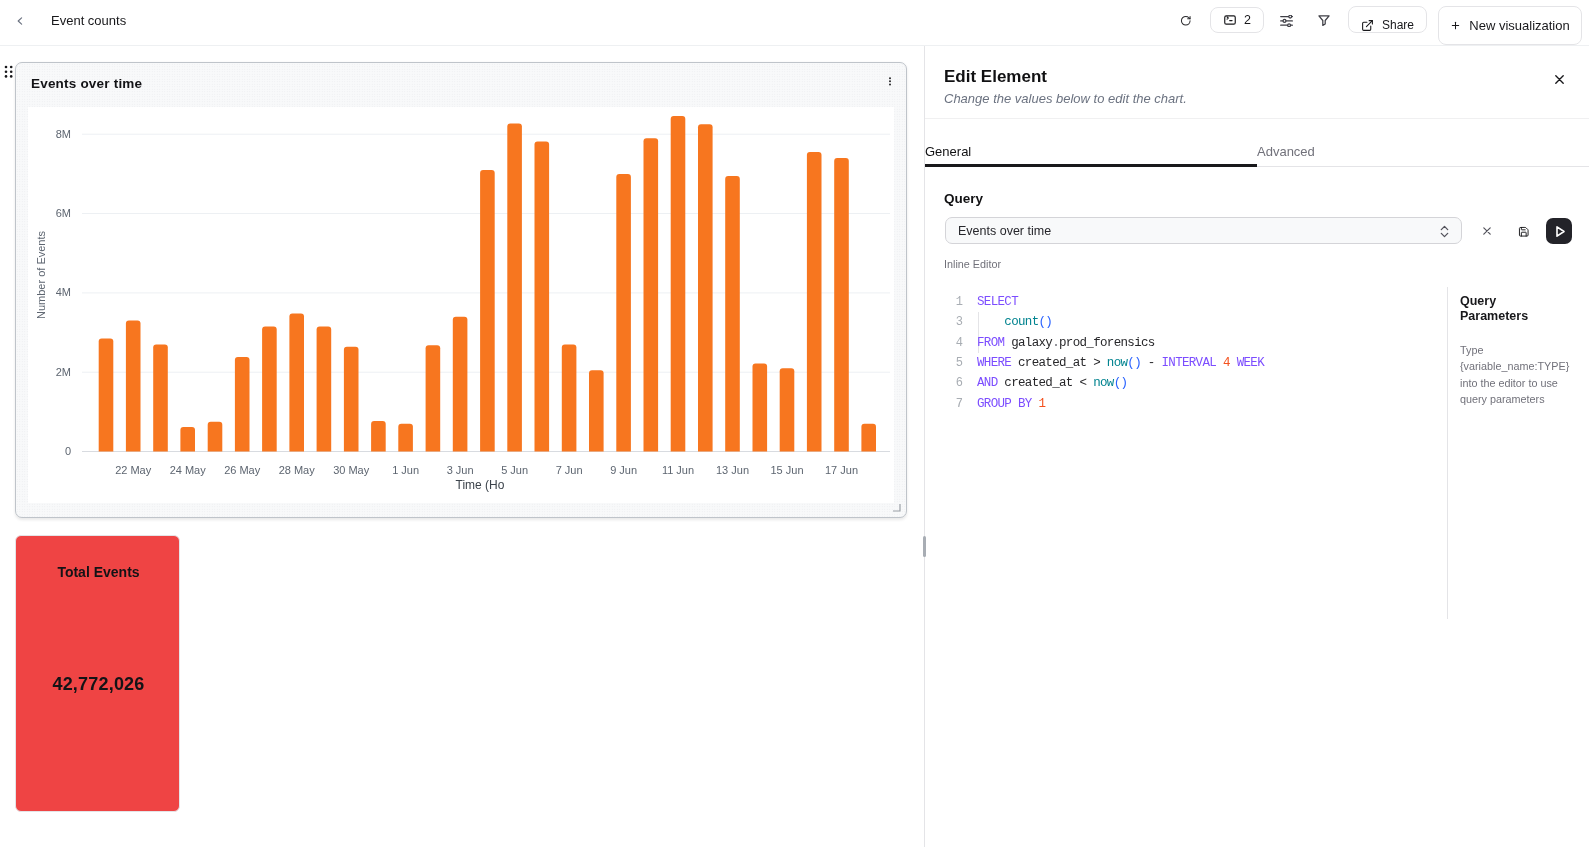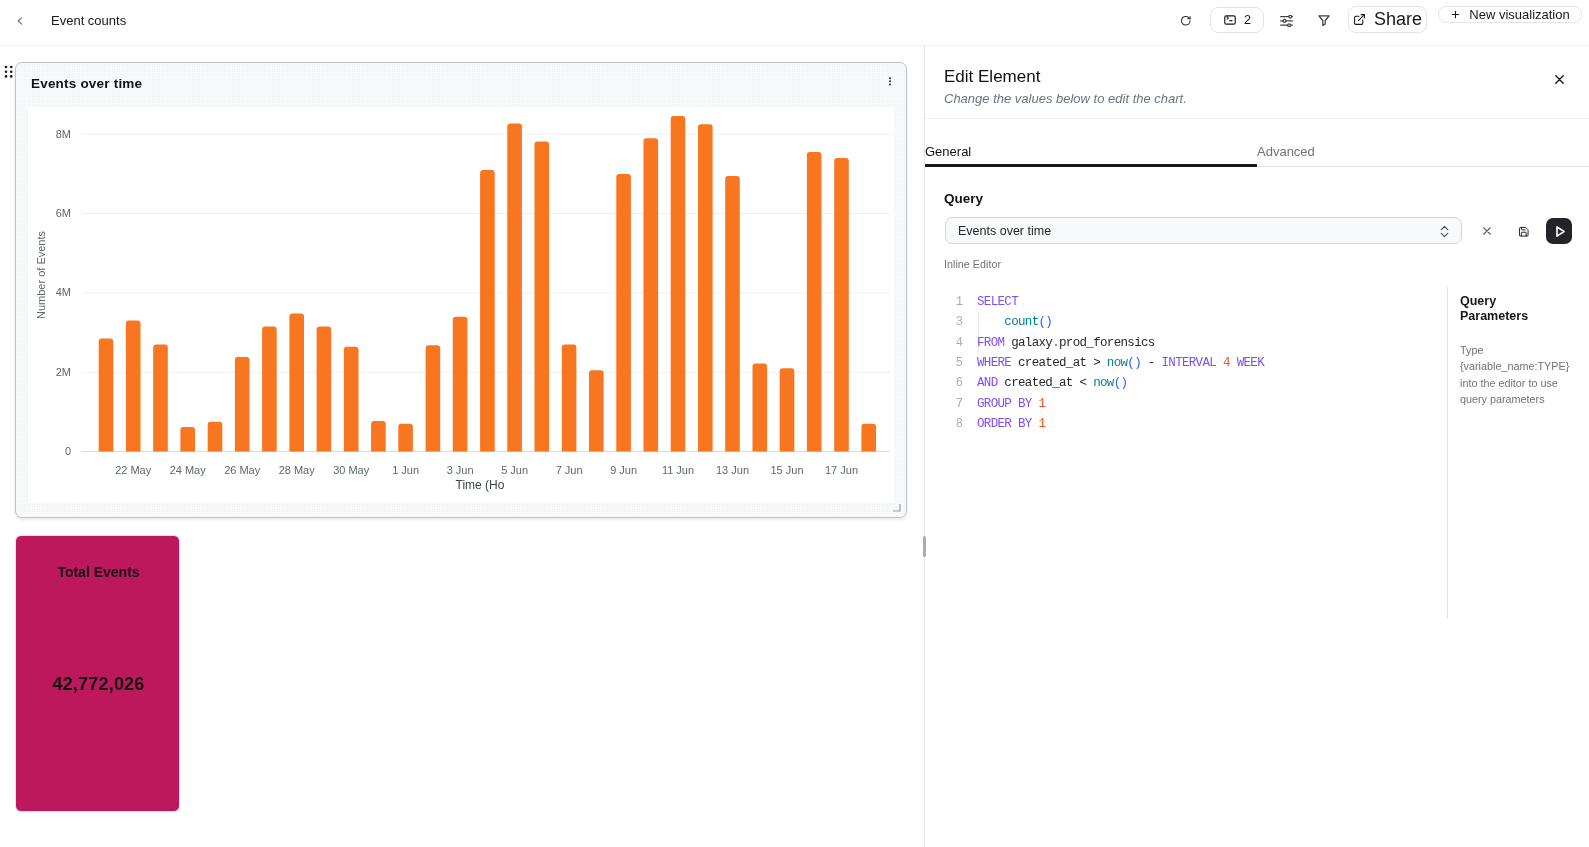--- a/index.html
+++ b/index.html
@@ -13,27 +13,27 @@
 .btn { position:absolute; border:1px solid #e4e4e7; border-radius:8px; background:#fff; display:flex; align-items:center; justify-content:center; color:#18181b; }
 
 .card1 { position:absolute; left:15px; top:62px; width:892px; height:456px;
   background-color:#f8f9fa;
   background-image:radial-gradient(#e9ebee 0.7px, transparent 0.7px);
   background-size:2.5px 2.5px;
   border:1px solid #bfc4ca; border-radius:7px; box-shadow:0 1.5px 3px rgba(0,0,0,.09); }
 .card1-title { position:absolute; left:15px; top:13px; font-size:13.5px; font-weight:700; color:#131316; letter-spacing:.2px; }
 .plotwrap { position:absolute; left:12px; top:44px; width:866px; height:396px; }
 
-.card2 { position:absolute; left:15px; top:535px; width:165px; height:277px; background:#be185d; border:1px solid #e4e4e7; border-radius:6px; }
+.card2 { position:absolute; left:15px; top:535px; width:165px; height:277px; background:#ef4444; border:1px solid #e4e4e7; border-radius:6px; }
 .card2 .t { position:absolute; left:0; top:28px; width:165px; text-align:center; font-size:14px; font-weight:700; color:#131316; }
 .card2 .n { position:absolute; left:0; top:138px; width:165px; text-align:center; font-size:18px; font-weight:700; color:#131316; letter-spacing:.2px; }
 
 .vdiv { position:absolute; left:924px; top:46px; width:1px; height:801px; background:#e4e4e7; }
 .vhandle { position:absolute; left:923px; top:536px; width:3px; height:21px; background:#a8adb4; border-radius:2px; }
-.h1 { position:absolute; left:944px; top:67px; font-size:17px; font-weight:400; color:#111113; }
+.h1 { position:absolute; left:944px; top:67px; font-size:17px; font-weight:700; color:#111113; }
 .sub { position:absolute; left:944px; top:91px; font-size:13px; color:#6b7280;font-style:italic; }
 .hdiv { position:absolute; left:925px; top:118px; width:664px; height:1px; background:#f0f0f1; }
 .tab-g { position:absolute; left:925px; top:144px; width:332px; text-align:left; font-size:13px; color:#111113; }
 .tab-a { position:absolute; left:1257px; top:144px; width:332px; text-align:left; font-size:13px; color:#71717a; }
 .tab-bar { position:absolute; left:925px; top:164px; width:332px; height:2.5px; background:#18181b; }
 .tab-line { position:absolute; left:1257px; top:165.5px; width:332px; height:1px; background:#e4e4e7; }
 .qlabel { position:absolute; left:944px; top:191px; font-size:13.5px; font-weight:700; color:#111113; }
 .select { position:absolute; left:945px; top:217px; width:517px; height:27px; border:1px solid #d4d4d8; border-radius:7px; background:#f8f9fa;
   background-image:radial-gradient(#f3f3f5 0.7px, transparent 0.7px); background-size:4px 4px; }
 .select .txt { position:absolute; left:12px; top:6px; font-size:12.5px; color:#26262b; }
@@ -80,29 +80,29 @@
       <line x1="0.7" y1="5.9" x2="2.8" y2="5.9"></line>
       <circle cx="4.5" cy="5.9" r="1.45"></circle>
       <line x1="6.2" y1="5.9" x2="12.4" y2="5.9"></line>
       <line x1="0.7" y1="10.2" x2="7.4" y2="10.2"></line>
       <circle cx="9.1" cy="10.2" r="1.45"></circle>
       <line x1="10.8" y1="10.2" x2="12.4" y2="10.2"></line>
     </svg>
 <svg class="abs" style="left:1317.5px;top:14.5px" width="12" height="12" viewBox="0 0 12 12" fill="none" stroke="#3f3f46" stroke-width="1.25" stroke-linecap="round" stroke-linejoin="round">
       <path d="M0.9 0.9 H11.1 L7.2 5.5 V9 L4.8 10.4 V5.5 Z"></path>
     </svg>
-<div class="btn" style="left:1348px;top:6px;width:79px;height:27px;gap:8px;font-weight:500;font-size:18px;">
+<div class="btn" style="left:1348px;top:6px;width:79px;height:27px;gap:8px;font-weight:500;font-size:12px;align-items:flex-end;">
   <svg width="13" height="13" viewBox="0 0 24 24" fill="none" stroke="#18181b" stroke-width="2" stroke-linecap="round" stroke-linejoin="round">
         <path d="M15 3h6v6"></path>
         <path d="M10 14 21 3"></path>
         <path d="M18 13v6a2 2 0 0 1-2 2H5a2 2 0 0 1-2-2V8a2 2 0 0 1 2-2h6"></path>
       </svg>
   <span>Share</span>
 </div>
-<div class="btn" style="left:1438px;top:6px;width:144px;height:17px;gap:8px;font-weight:500;font-size:13px;">
+<div class="btn" style="left:1438px;top:6px;width:144px;height:39px;gap:8px;font-weight:500;font-size:13px;">
   <svg width="11" height="11" viewBox="0 0 24 24" fill="none" stroke="#18181b" stroke-width="2.2" stroke-linecap="round">
         <path d="M5 12h14"></path>
         <path d="M12 5v14"></path>
       </svg>
   <span>New visualization</span>
 </div>
 
 <svg class="abs" style="left:3px;top:64px" width="12" height="16" viewBox="0 0 12 16" fill="#18181b">
       <circle cx="3" cy="3" r="1.3"></circle>
       <circle cx="8.2" cy="3" r="1.3"></circle>
@@ -225,19 +225,18 @@
 <div class="inline-ed">Inline Editor</div>
 
 <div class="indent-guide"></div>
 <div class="code">
 <div class="row"><span class="ln">1</span><span class="k">SELECT</span></div>
 <div class="row"><span class="ln">3</span>    <span class="t">count</span><span class="b">()</span></div>
 <div class="row"><span class="ln">4</span><span class="k">FROM</span> galaxy<span class="g">.</span>prod_forensics</div>
 <div class="row"><span class="ln">5</span><span class="k">WHERE</span> created_at &gt; <span class="t">now</span><span class="b">()</span> - <span class="k">INTERVAL</span> <span class="n">4</span> <span class="k">WEEK</span></div>
 <div class="row"><span class="ln">6</span><span class="k">AND</span> created_at &lt; <span class="t">now</span><span class="b">()</span></div>
 <div class="row"><span class="ln">7</span><span class="k">GROUP BY</span> <span class="n">1</span></div>
-<div class="row"><span class="ln">8</span><span class="k">ORDER BY</span> <span class="n">1</span></div>
 </div>
 
 <div class="pdiv"></div>
 <div class="ph">Query<br>Parameters</div>
 <div class="pt">Type<br>{variable_name:TYPE}<br>into the editor to use<br>query parameters</div>
 
 </div>
 </body></html>

